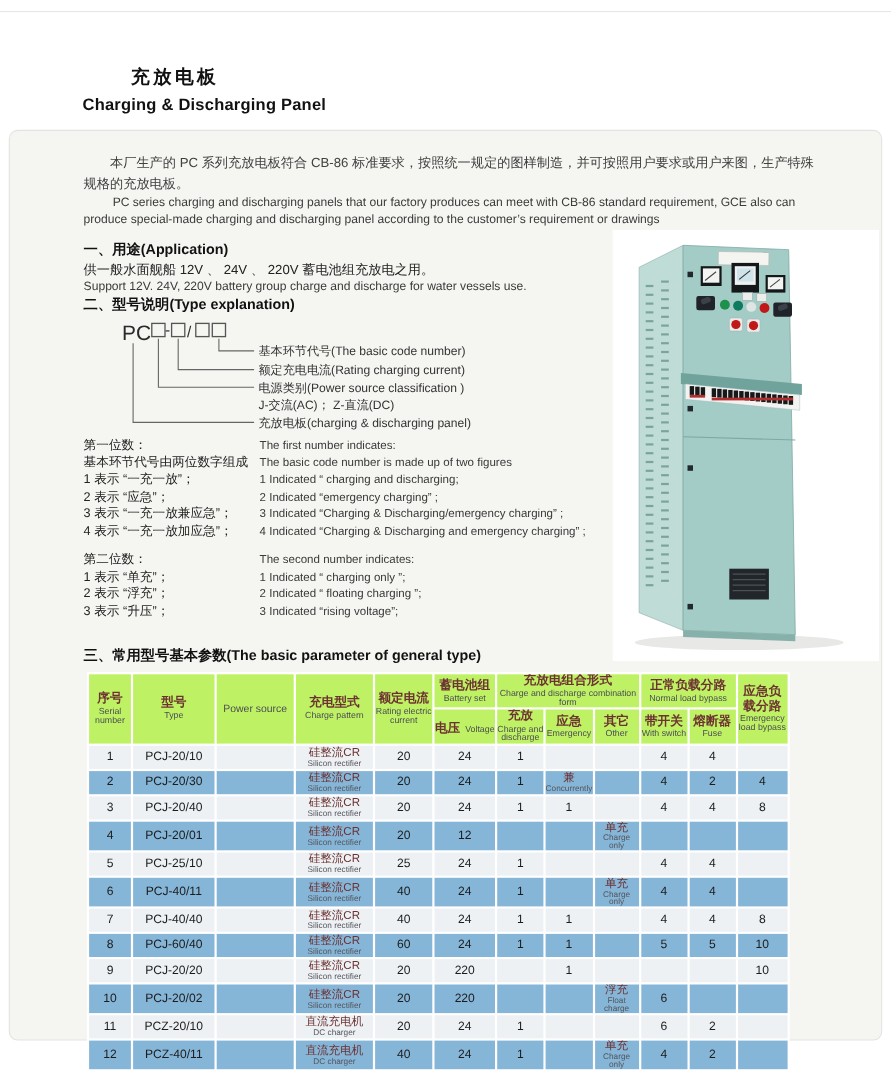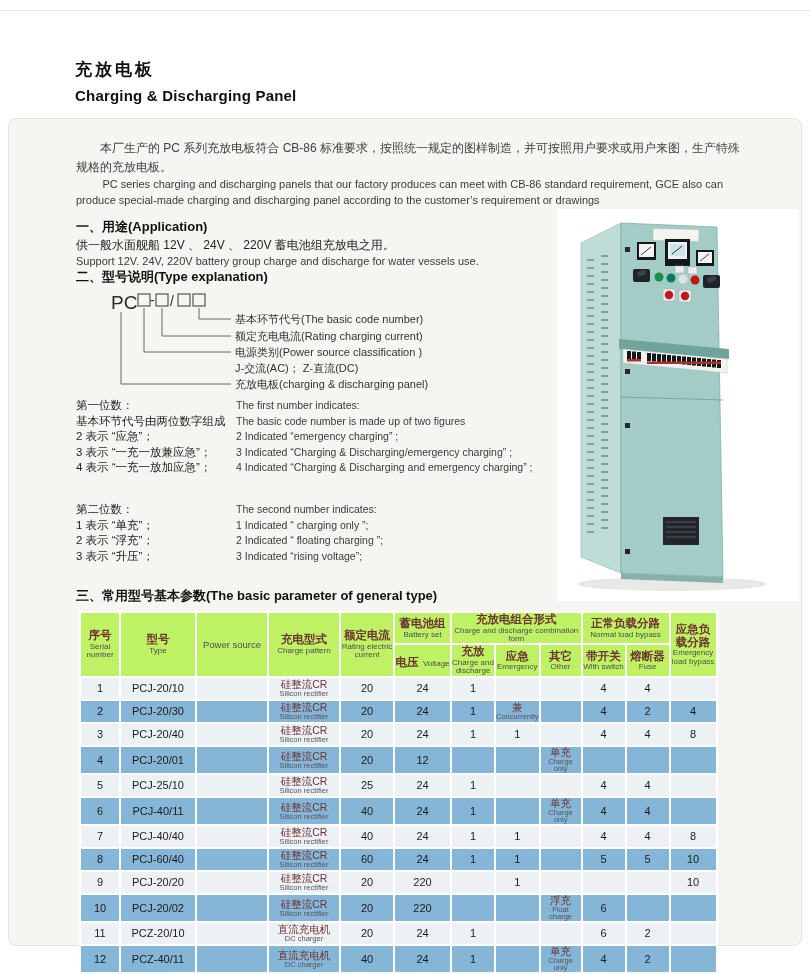--- a/index.html
+++ b/index.html
@@ -2,21 +2,21 @@
 <html><head>
 <meta charset="utf-8">
 <style>
   * { margin:0; padding:0; box-sizing:border-box; }
   html,body { width:810px; height:974px; background:#ffffff; overflow:hidden;
     font-family:"Liberation Sans","DejaVu Sans",sans-serif; }
   .page { position:relative; width:810px; height:974px; }
   .top-rule { position:absolute; top:10px; left:0; width:810px; border-top:1px solid #e6e6e4; }
 
   .title-block { position:absolute; left:75px; top:58px; color:#111; }
-  .title-zh { font-size:17px; font-weight:bold; letter-spacing:3px; }
+  .title-zh { font-size:17px; font-weight:bold; letter-spacing:3px;margin-left:44px; }
   .title-en { font-size:15px; font-weight:bold; margin-top:6px; letter-spacing:0.2px; }
 
   .content-panel { position:absolute; left:8px; top:118px; width:794px; height:828px;
     background:#f5f5f2; border:1px solid #e3e3e0; border-radius:8px; }
 
   .intro-zh { position:absolute; left:67px; top:20px; width:672px; font-size:12px; color:#404040;
     line-height:1.55; text-indent:2em; }
   .intro-en { position:absolute; left:67px; top:58px; width:660px; font-size:11px; color:#3a3a3a;
     line-height:1.45; text-indent:2.4em; }
 
@@ -277,20 +277,24 @@
     <div class="rules rules-first">
         <div class="rule-row">
           <span class="rule-zh">第一位数：</span>
           <span class="rule-en">The first number indicates:</span>
         </div>
         <div class="rule-row">
           <span class="rule-zh">基本环节代号由两位数字组成</span>
           <span class="rule-en">The basic code number is made up of two figures</span>
         </div>
         <div class="rule-row">
+          <span class="rule-zh">1 表示 “一充一放”；</span>
+          <span class="rule-en">1 Indicated “ charging and discharging;</span>
+        </div>
+        <div class="rule-row">
           <span class="rule-zh">2 表示 “应急”；</span>
           <span class="rule-en">2 Indicated “emergency charging” ;</span>
         </div>
         <div class="rule-row">
           <span class="rule-zh">3 表示 “一充一放兼应急”；</span>
           <span class="rule-en">3 Indicated “Charging &amp; Discharging/emergency charging” ;</span>
         </div>
         <div class="rule-row">
           <span class="rule-zh">4 表示 “一充一放加应急”；</span>
           <span class="rule-en">4 Indicated “Charging &amp; Discharging and emergency charging” ;</span>

